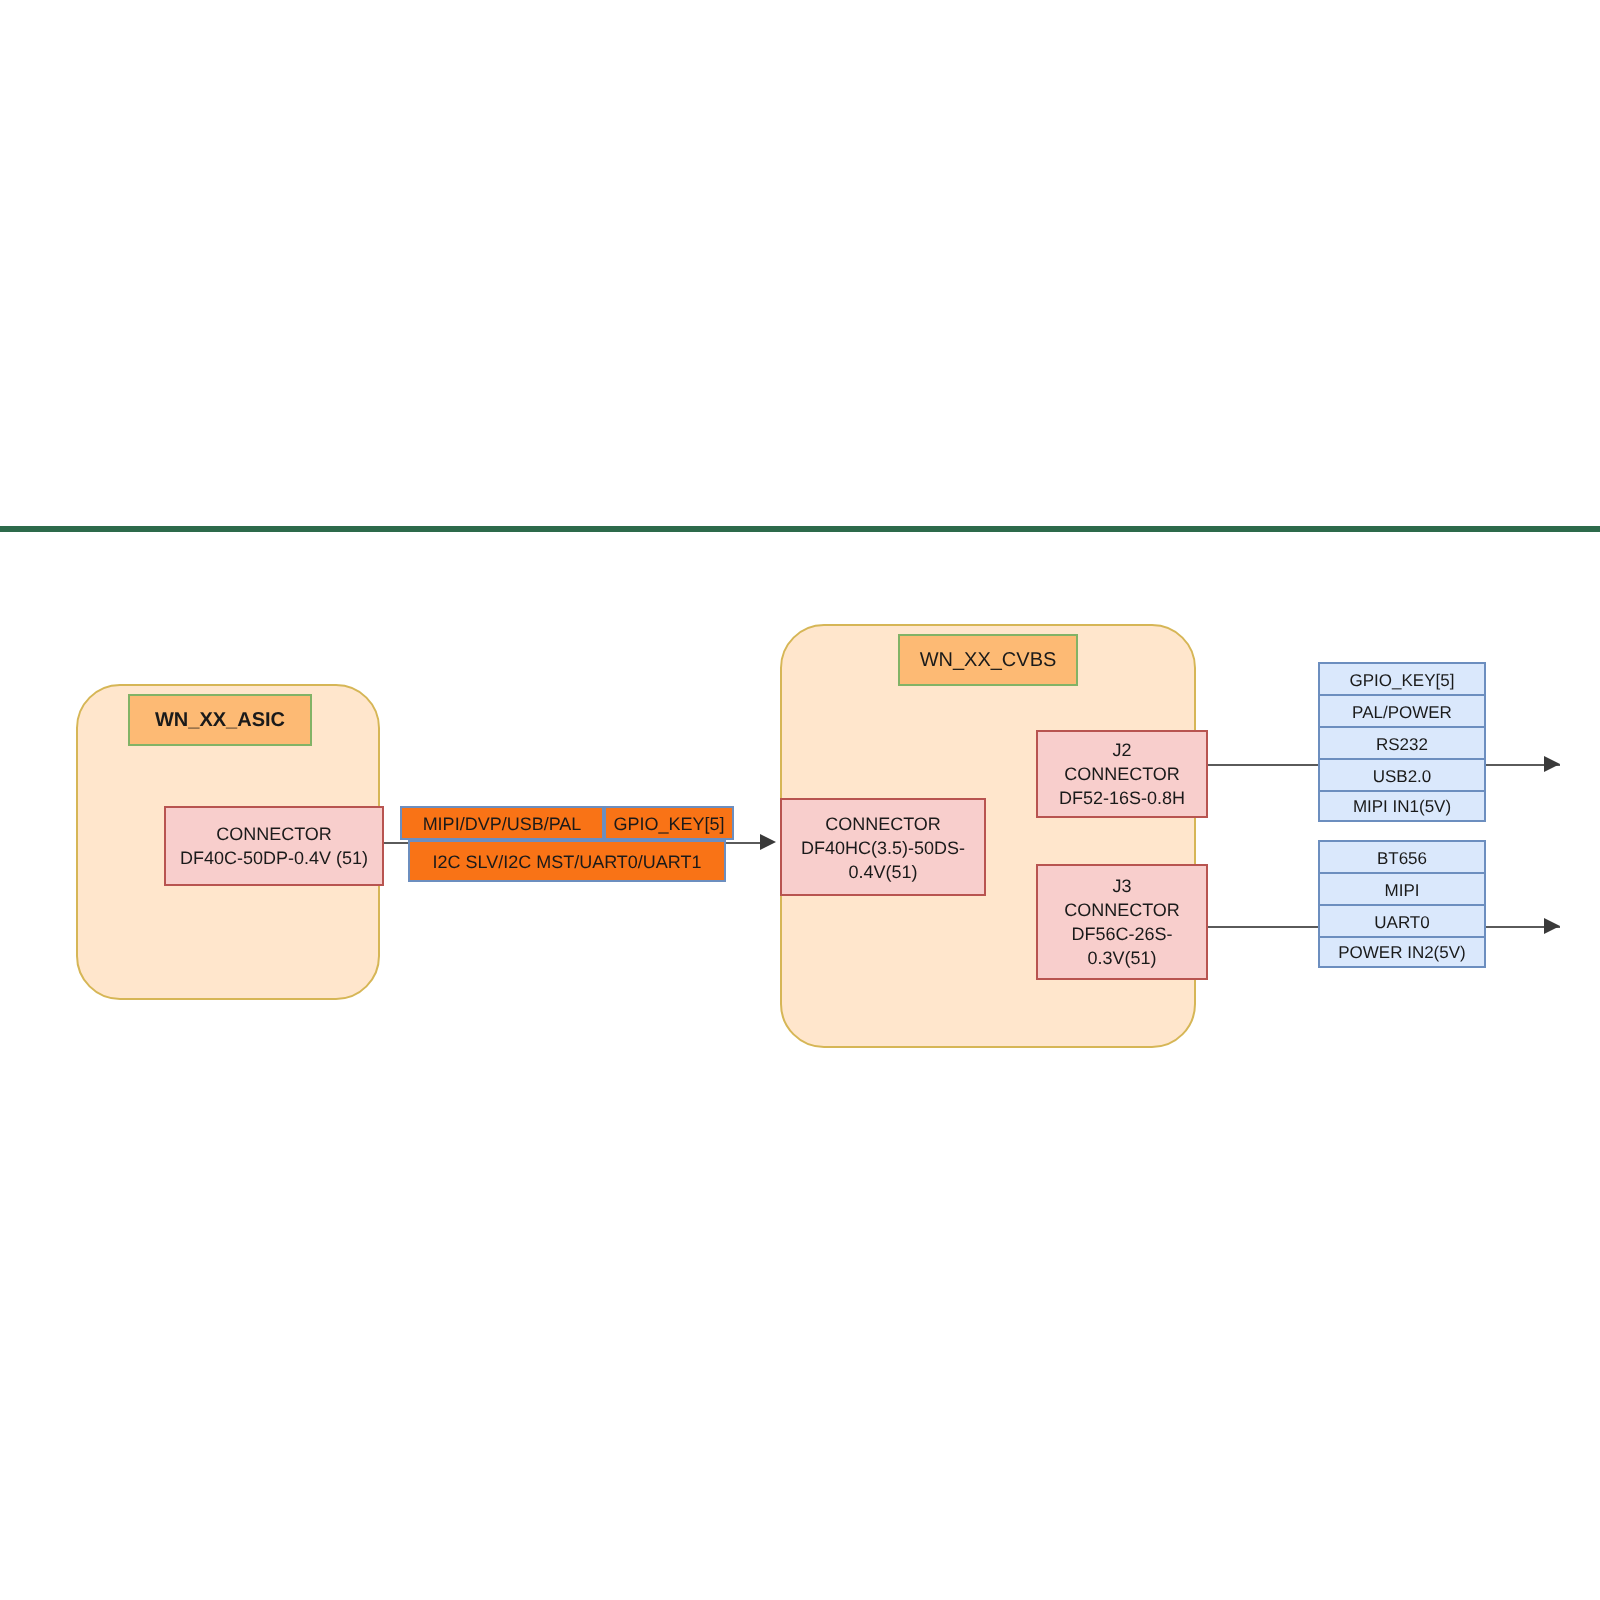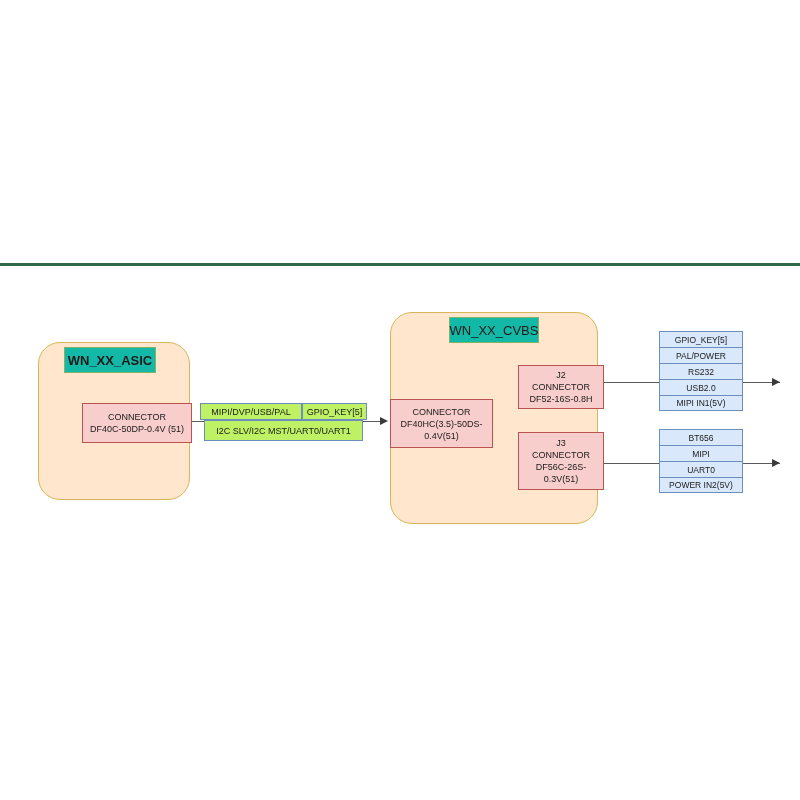--- a/index.html
+++ b/index.html
@@ -49,27 +49,27 @@
   #module-cvbs {
     left: 390px;
     top: 312px;
     width: 208px;
     height: 212px;
   }
 
   
   .module-title {
     position: absolute;
-    background: #14b8a6;
+    background: #fdba74;
     border: 1px solid #82b366;
     box-sizing: border-box;
     display: flex;
     align-items: center;
     justify-content: center;
-    font-size: 13px;
+    font-size: 10px;
     color: #1a1a1a;
     white-space: nowrap;
   }
   #title-asic {
     left: 64px;
     top: 347px;
     width: 92px;
     height: 26px;
     font-weight: bold;
   }
@@ -117,21 +117,21 @@
   #conn-j3 {
     left: 518px;
     top: 432px;
     width: 86px;
     height: 58px;
   }
 
   
   .bus-box {
     position: absolute;
-    background: #bef264;
+    background: #f97316;
     border: 1px solid #6c8ebf;
     box-sizing: border-box;
     display: flex;
     align-items: center;
     justify-content: center;
     font-size: 9px;
     color: #1a1a1a;
     white-space: nowrap;
     text-align: center;
   }
@@ -155,21 +155,21 @@
   }
 
   
   .signal-stack {
     position: absolute;
     width: 84px;
     display: flex;
     flex-direction: column;
   }
   #stack-1 { left: 659px; top: 331px; }
-  #stack-2 { left: 659px; top: 429px; }
+  #stack-2 { left: 659px; top: 420px; }
 
   .signal-item {
     background: #dae8fc;
     border: 1px solid #6c8ebf;
     border-bottom: none;
     box-sizing: border-box;
     height: 16px;
     display: flex;
     align-items: center;
     justify-content: center;

